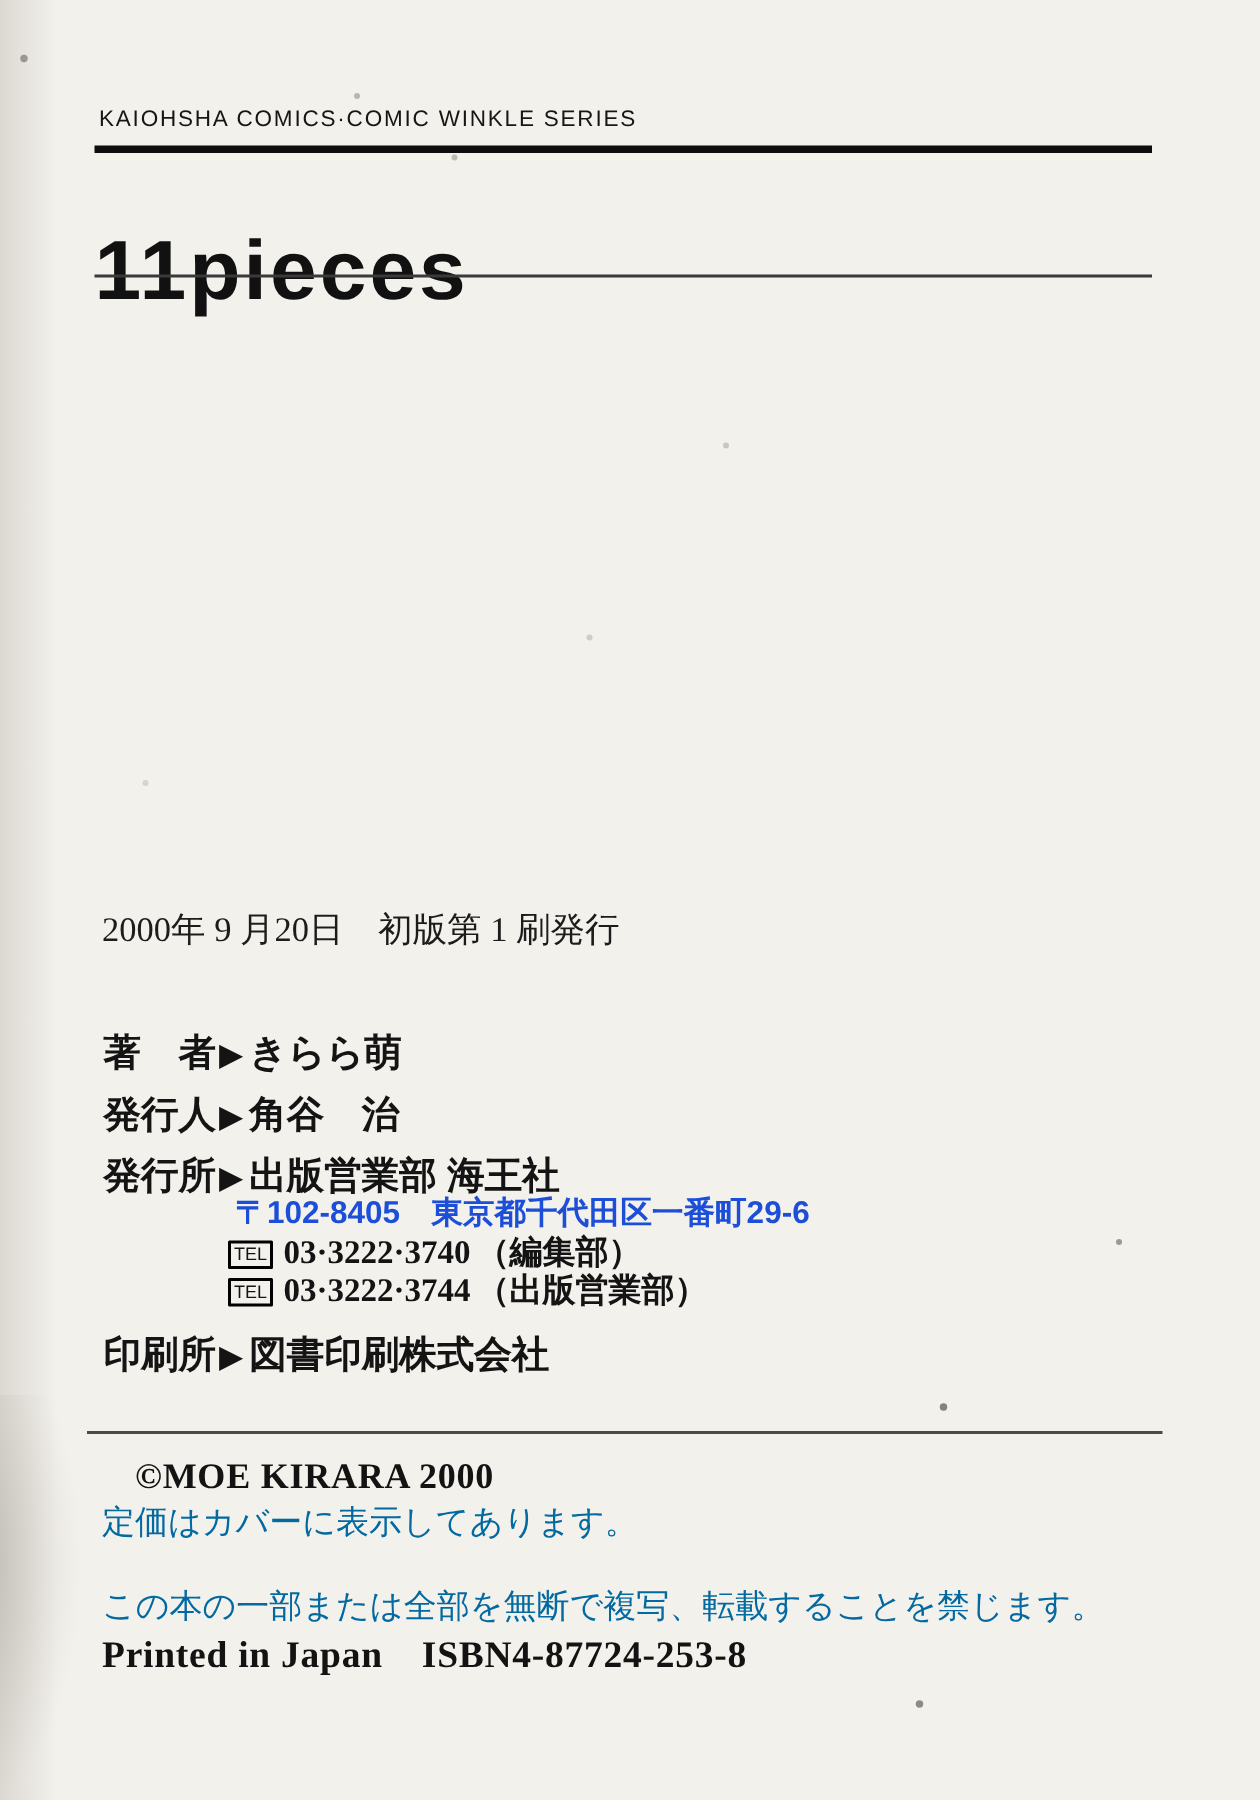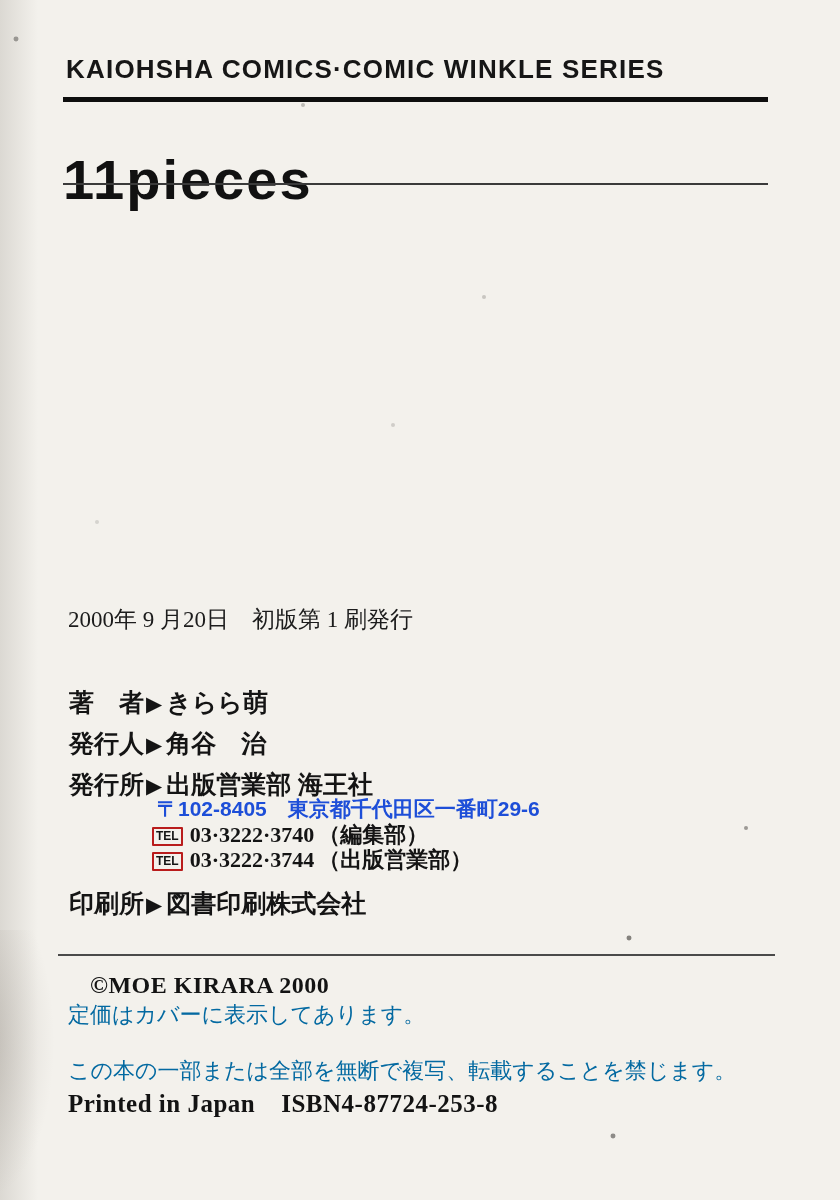--- a/index.html
+++ b/index.html
@@ -38,22 +38,22 @@
       628px 937px 0 1.5px rgba(40,38,35,0.55),
       612px 1135px 0 1.5px rgba(40,38,35,0.5),
       15px 38px 0 1.5px rgba(40,38,35,0.4),
       96px 521px 0 1px rgba(50,46,42,0.15);
     pointer-events: none;
   }
 
   .abs { position: absolute; line-height: 1.15; white-space: nowrap; }
 
   .series-label {
-    left: 66px; top: 55px;
-    font-size: 26px; font-weight: 700; letter-spacing: 1.2px;
+    left: 66px; top: 71px;
+    font-size: 15px; font-weight: 400; letter-spacing: 1.2px;
     color: #161616;
   }
   .rule-thick {
     left: 63px; top: 97px; width: 705px; height: 5px;
     background: #0e0e0e;
   }
   .book-title {
     left: 63px; top: 112px;
     font-size: 56px; font-weight: 700; letter-spacing: 2px;
     color: #111;
@@ -84,22 +84,22 @@
   }
   .tel-row {
     font-size: 22px; font-weight: 700; color: #141414;
     font-family: "Liberation Serif", "DejaVu Serif", serif;
   }
   .tel-row-1 { left: 152px; top: 822px; }
   .tel-row-2 { left: 152px; top: 847px; }
   .tel-box {
     display: inline-block;
     font-family: "Liberation Sans", "DejaVu Sans", sans-serif;
-    font-size: 12px; font-weight: 700; letter-spacing: 0;
-    border: 2px solid #b91c1c; border-radius: 1px;
+    font-size: 12px; font-weight: 400; letter-spacing: 0;
+    border: 2px solid #000000; border-radius: 1px;
     padding: 0 2px; line-height: 15px;
     vertical-align: 2px; margin-right: 7px;
   }
   .tel-dept {
     font-family: "Liberation Sans", "DejaVu Sans", sans-serif;
     margin-left: 4px;
   }
 
   .rule-thin-bottom {
     left: 58px; top: 954px; width: 717px; height: 1.5px;

